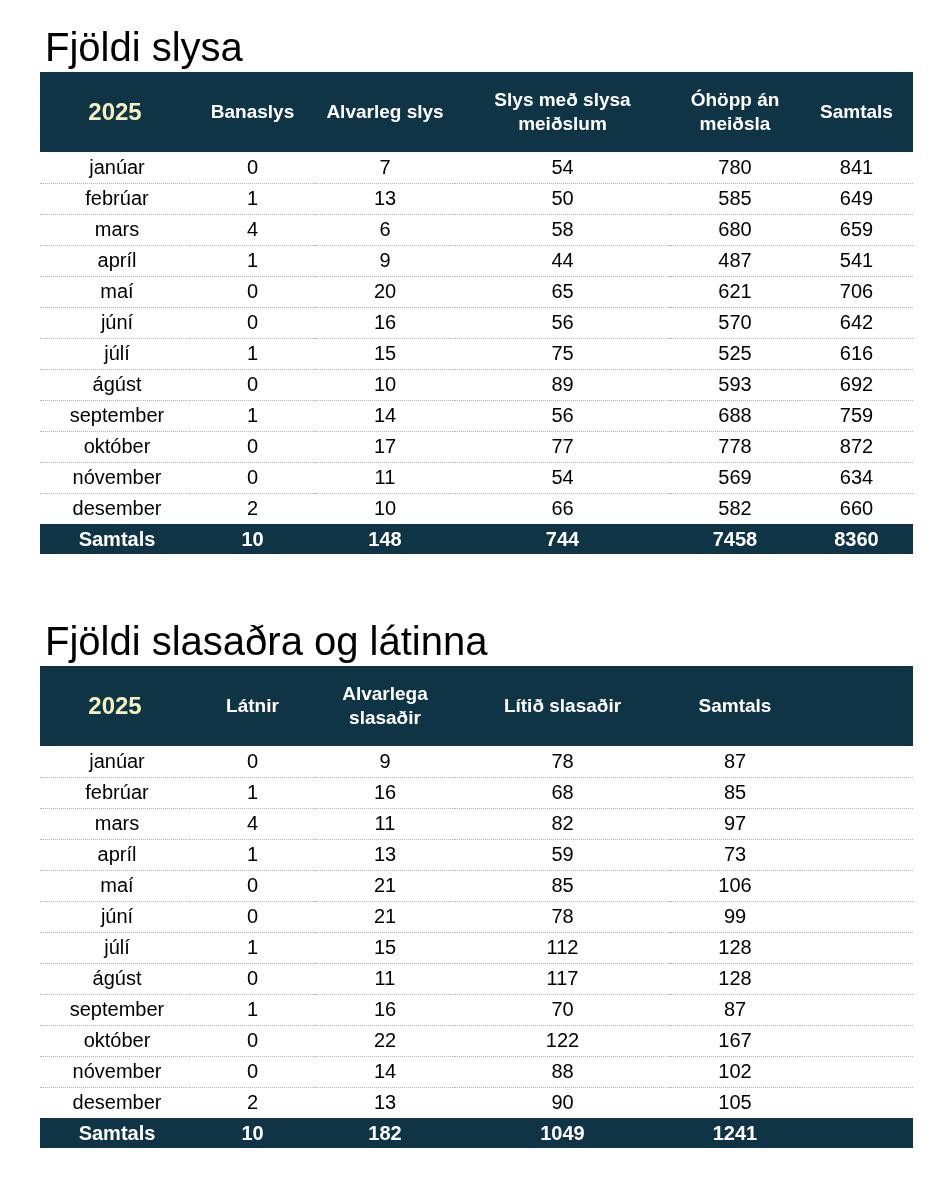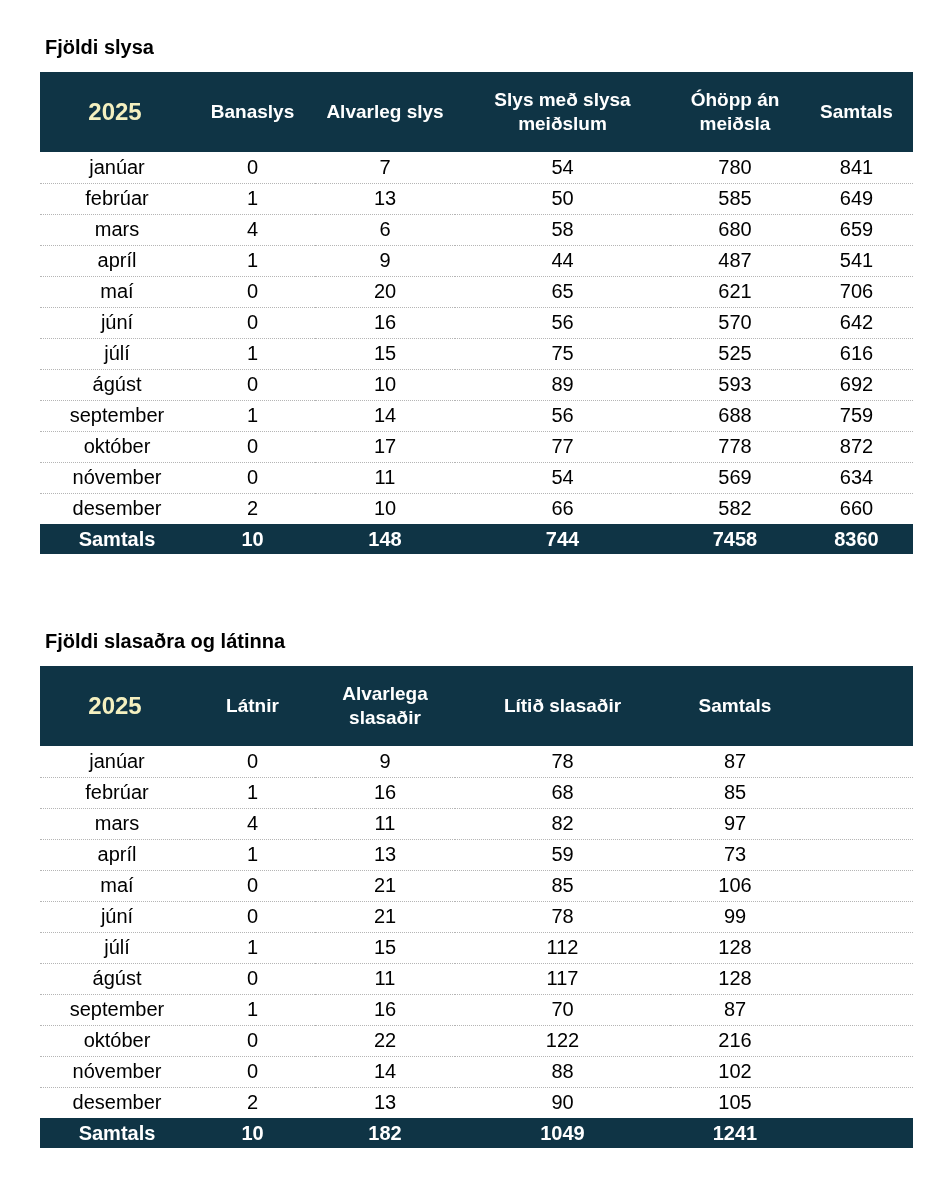--- a/index.html
+++ b/index.html
@@ -11,21 +11,21 @@
   }
   *{box-sizing:border-box;}
   html,body{margin:0;padding:0;}
   body{
     width:950px;height:1199px;background:#ffffff;color:var(--body-text);
     font-family:"Liberation Sans","DejaVu Sans",sans-serif;
     overflow:hidden;
   }
   .page{padding:0 37px 0 40px;}
   .tbl-title{
-    font-size:20px;font-weight:bold;line-height:38px;
+    font-size:40px;font-weight:normal;line-height:38px;
     margin:0 0 6px 5px;letter-spacing:0;
   }
   .section-1 .tbl-title{margin-top:28px;}
   .section-2 .tbl-title{margin-top:68px;}
   table.stats{
     border-collapse:collapse;table-layout:fixed;width:873px;
   }
   col.c1{width:150px;}
   col.c2{width:125px;}
   col.c3{width:140px;}
@@ -283,21 +283,21 @@
             <td>16</td>
             <td>70</td>
             <td>87</td>
             <td></td>
           </tr>
           <tr>
             <td class="month">október</td>
             <td>0</td>
             <td>22</td>
             <td>122</td>
-            <td>216</td>
+            <td>167</td>
             <td></td>
           </tr>
           <tr>
             <td class="month">nóvember</td>
             <td>0</td>
             <td>14</td>
             <td>88</td>
             <td>102</td>
             <td></td>
           </tr>

